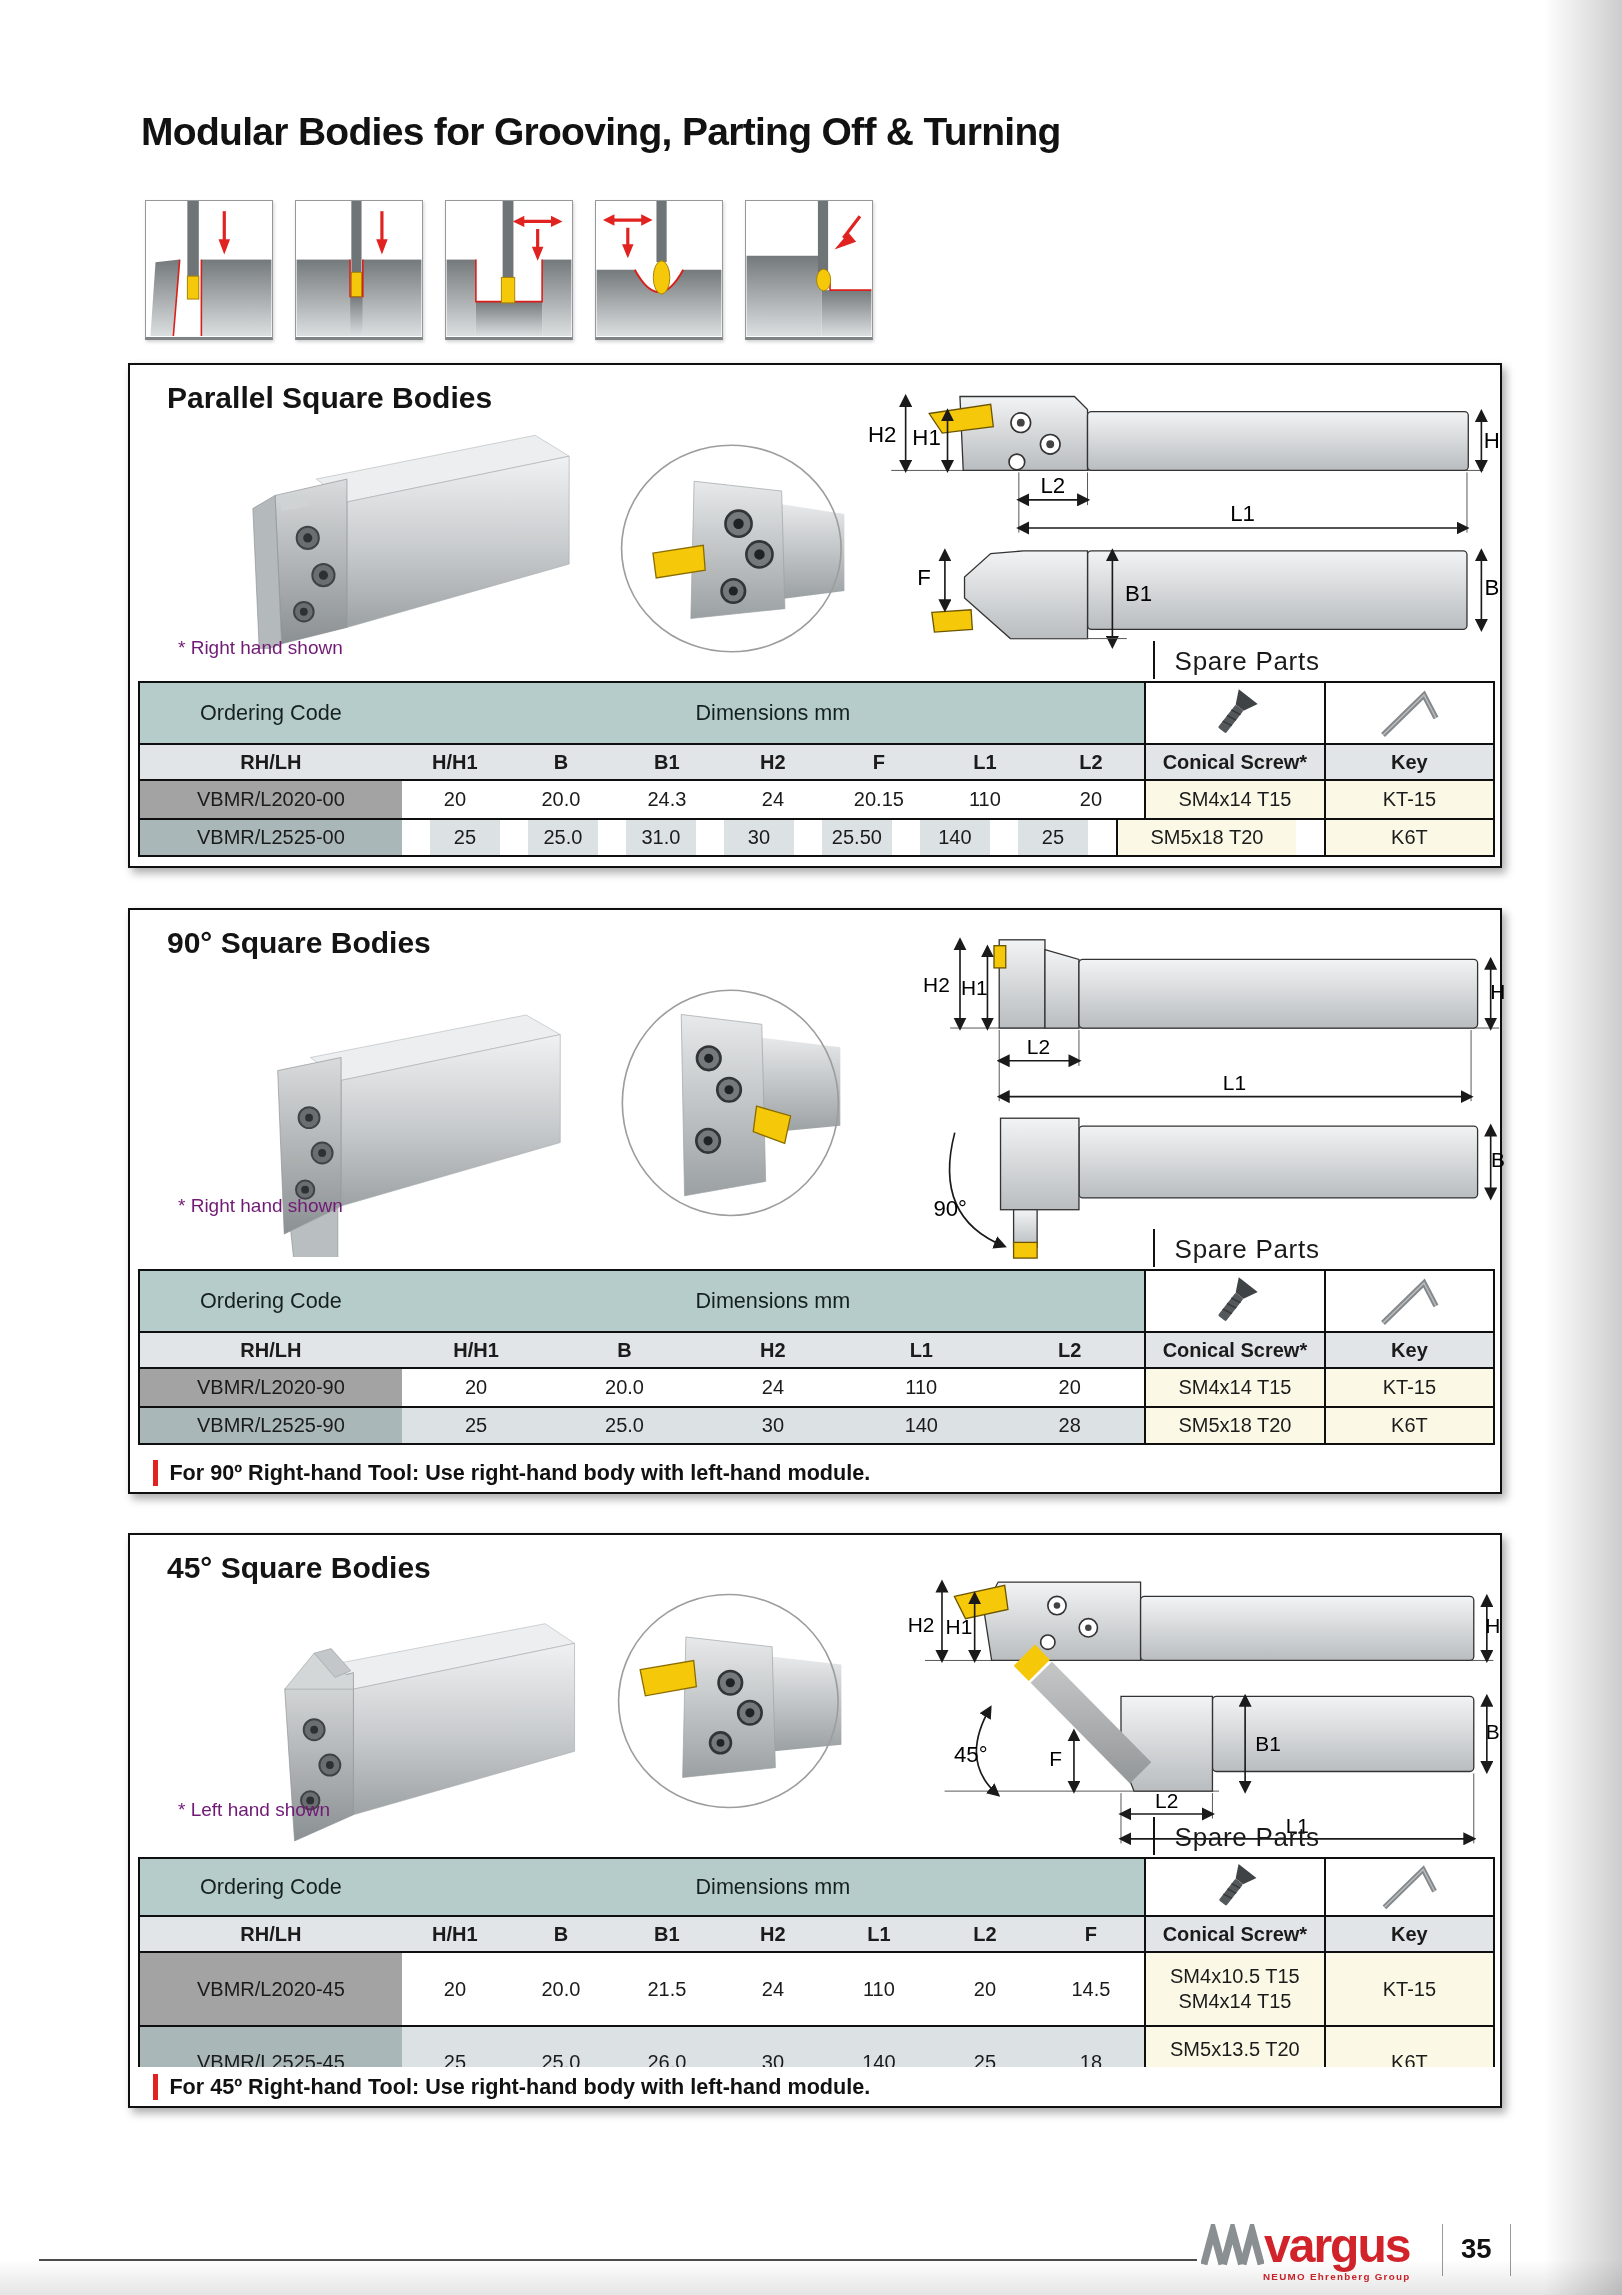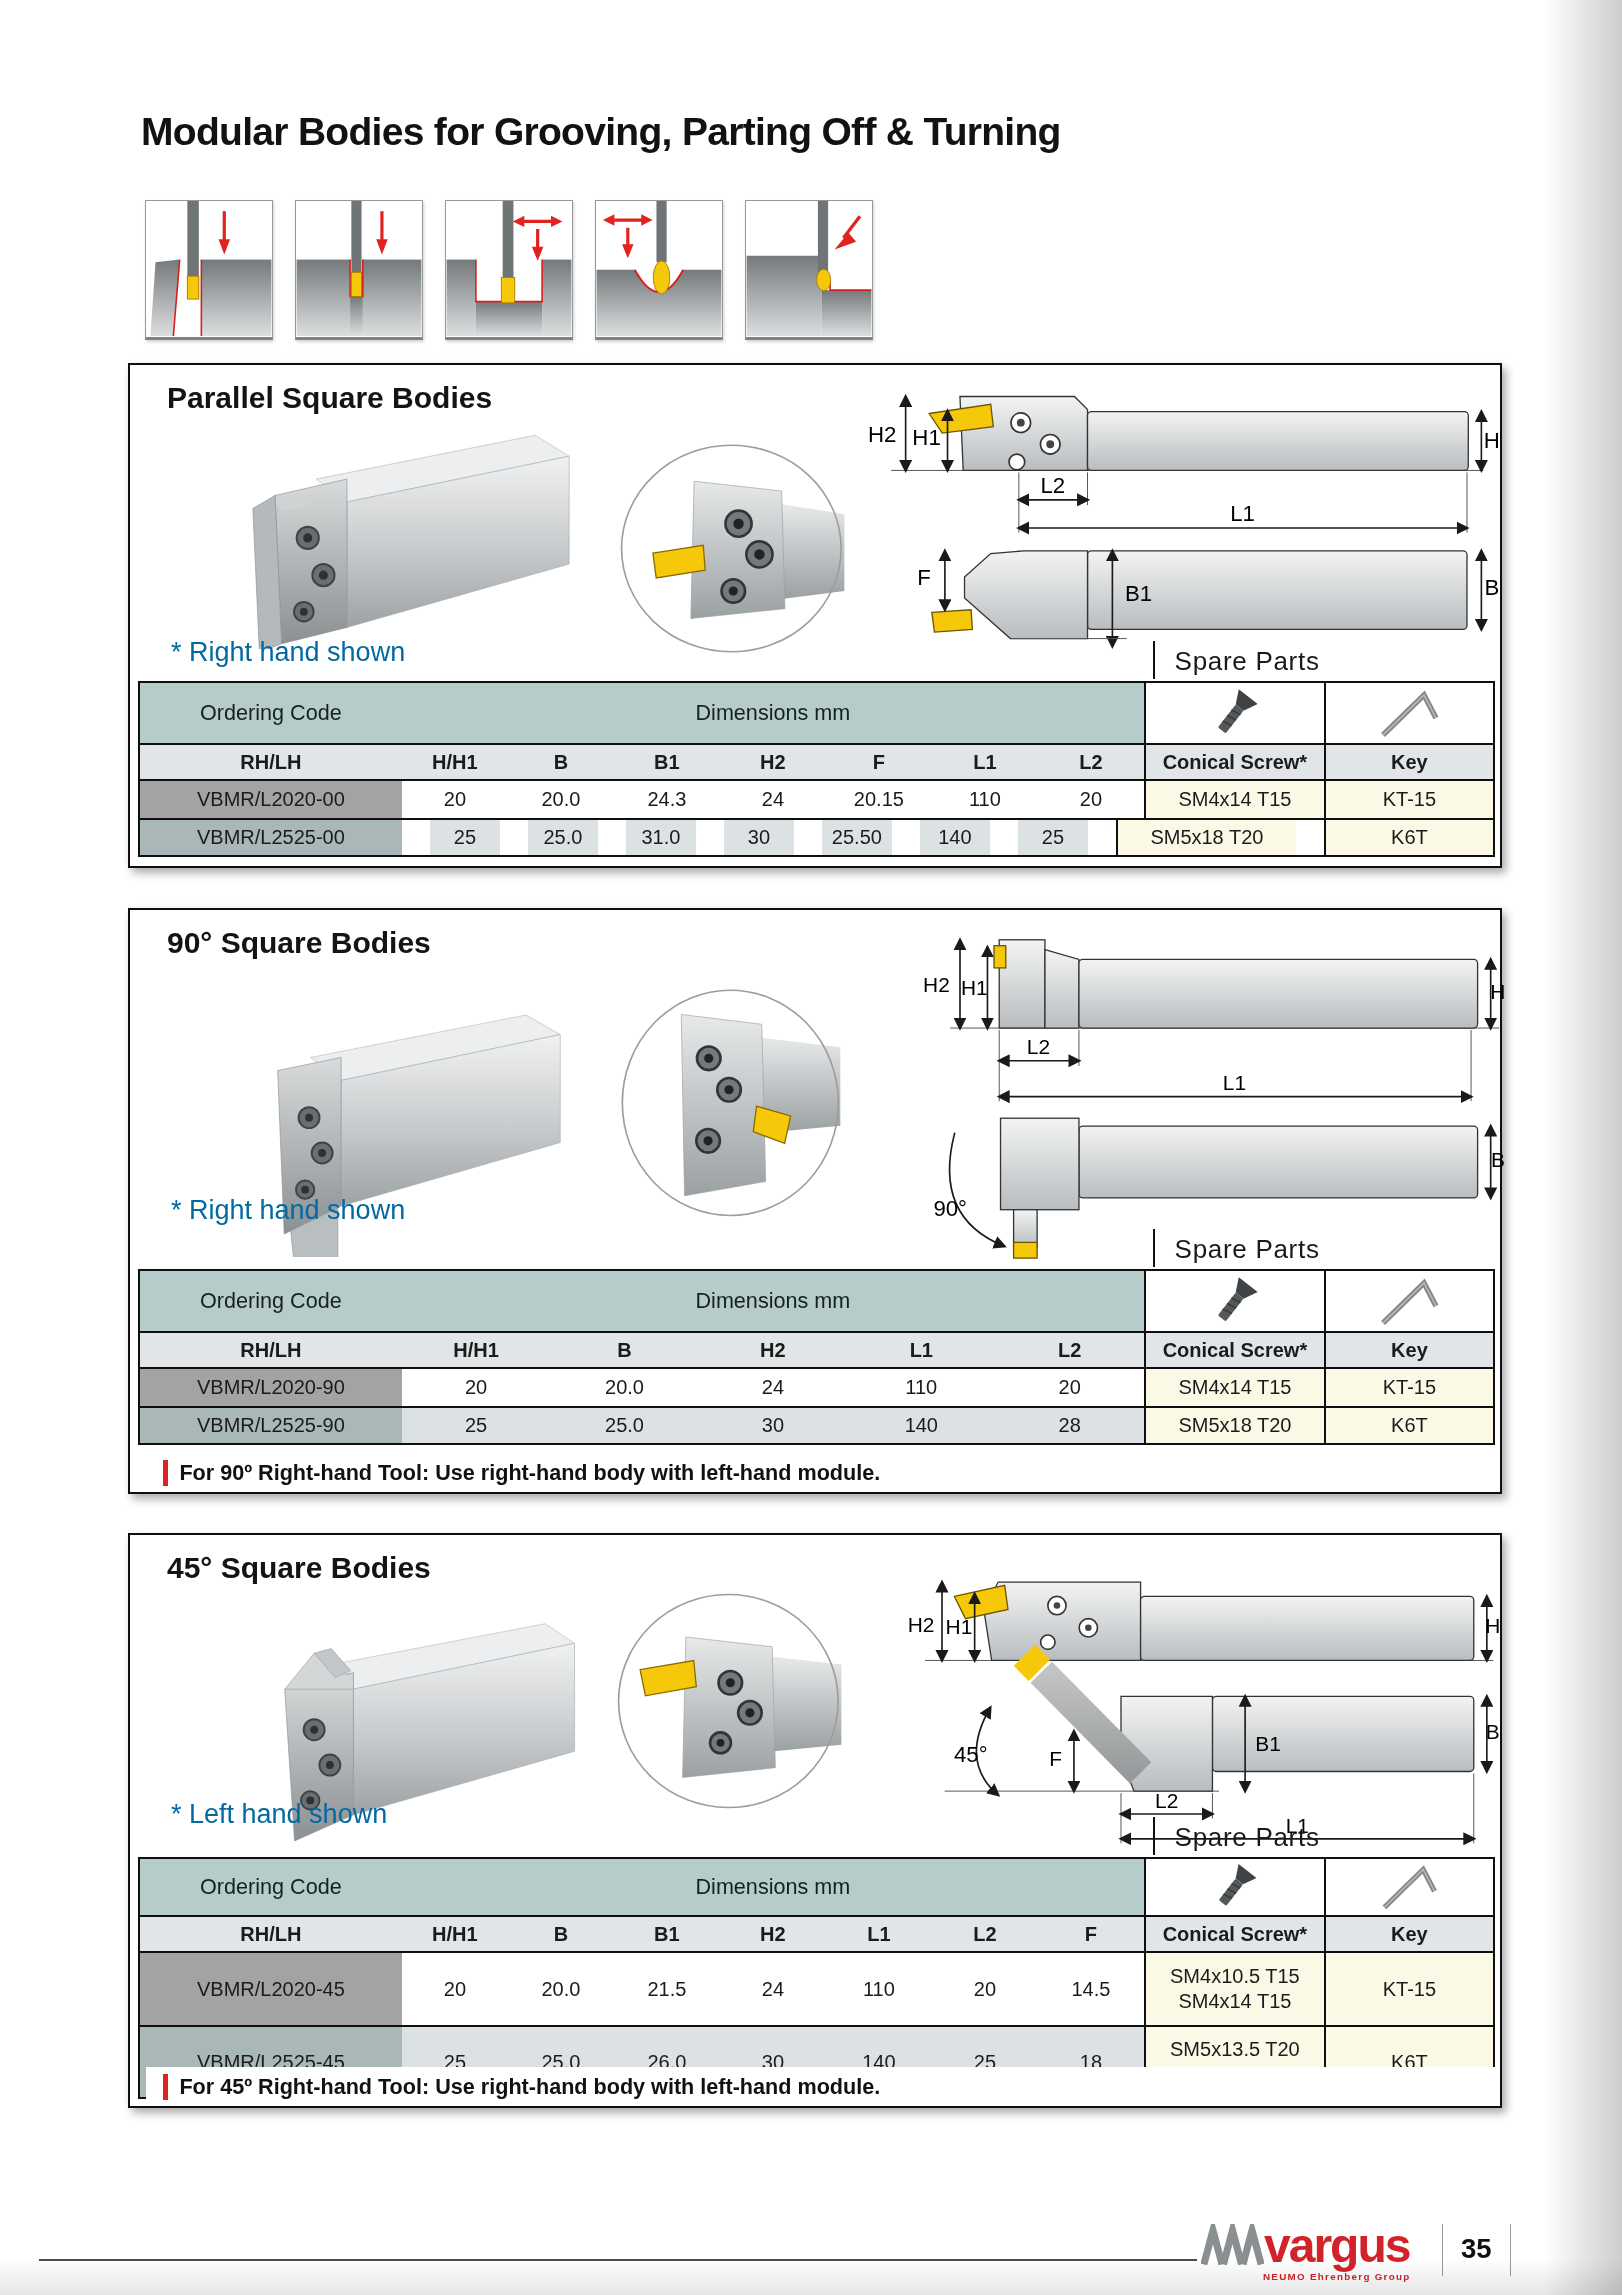--- a/index.html
+++ b/index.html
@@ -11,21 +11,21 @@
               letter-spacing:-0.7px;color:#121212;white-space:nowrap;}
   
   .ops{position:absolute;left:145px;top:200px;display:flex;gap:22px;}
   .op{width:128px;height:140px;background:#fff;border:1.3px solid #95999b;
       border-bottom:3.3px solid #7e8385;box-shadow:1.3px 2px 3.3px rgba(0,0,0,.18);}
   .op svg{display:block;}
   
   .section{position:absolute;left:128px;width:1374px;background:#fff;
            border:2px solid #0f0f0f;box-shadow:3.9px 5.2px 8.5px rgba(0,0,0,.33);}
   .sec-title{position:absolute;left:37px;top:15.7px;font-size:30px;font-weight:bold;color:#141414;}
-  .hand-note{position:absolute;left:41px;font-size:27px;color:#0369a1;}
+  .hand-note{position:absolute;left:48px;font-size:19px;color:#701a75;}
   .spare{position:absolute;left:1023px;width:340px;border-left:2px solid #101010;
          padding:5.2px 0 0 19.6px;font-size:26px;color:#1a1a1a;letter-spacing:0.7px;box-sizing:border-box;}
   
   *{box-sizing:border-box;}
   .tbl{position:absolute;left:7.9px;width:1357px;border:2.6px solid #0f0f0f;
        display:flex;flex-direction:column;background:#fff;}
   .r{display:flex;width:100%;}
   .c{display:flex;align-items:center;justify-content:center;font-size:20px;color:#1b1b1b;
      text-align:center;white-space:pre-line;line-height:1.25;}
   .c-code{width:262px;flex:none;}
@@ -36,21 +36,21 @@
   .teal{background:#b6cccb;}
   .ghdr{font-size:21.6px;color:#16211f;}
   .r-cols{background:#e1e5e7;font-weight:bold;border-top:2.6px solid #0f0f0f;border-bottom:2.6px solid #0f0f0f;}
   .r-data.second{border-top:2px solid #0f0f0f;}
   .code-1{background:#a3a3a3;text-align:right;}
   .code-2{background:#a9b7b9;}
   .dim-2{background:#dce1e3;}
   .ycell{background:#fbf9e5;}
   .icon-cell{background:#ffffff;}
   
-  .note{position:absolute;left:16px;right:0;bottom:0;height:39px;display:flex;align-items:center;background:#fff;}
+  .note{position:absolute;left:6px;right:0;bottom:0;height:39px;display:flex;align-items:center;background:#fff;}
   .note-bar{width:4.6px;height:26px;background:#e02320;margin:0 11.8px 0 17px;flex:none;}
   .note-text{font-size:21.6px;font-weight:bold;color:#111;}
   
   .footnote{position:absolute;left:141px;top:2210px;font-size:21px;color:#2b2b2b;}
   .rule{position:absolute;left:39px;top:2259px;width:1158px;height:2px;background:#4c4c4c;}
   .logo{position:absolute;left:1201px;top:2224px;display:flex;align-items:center;}
   .logo-text{font-size:48px;font-weight:bold;color:#d2232a;letter-spacing:-2px;line-height:0.9;}
   .logo-sub{position:absolute;left:1263px;top:2271px;font-size:9.8px;font-weight:bold;color:#d2232a;letter-spacing:1.3px;}
   .pgdiv{position:absolute;top:2224px;width:1.3px;height:52px;background:#9a9a9a;}
   .pgnum{position:absolute;left:1461px;top:2233px;font-size:27.5px;font-weight:bold;color:#111;}

